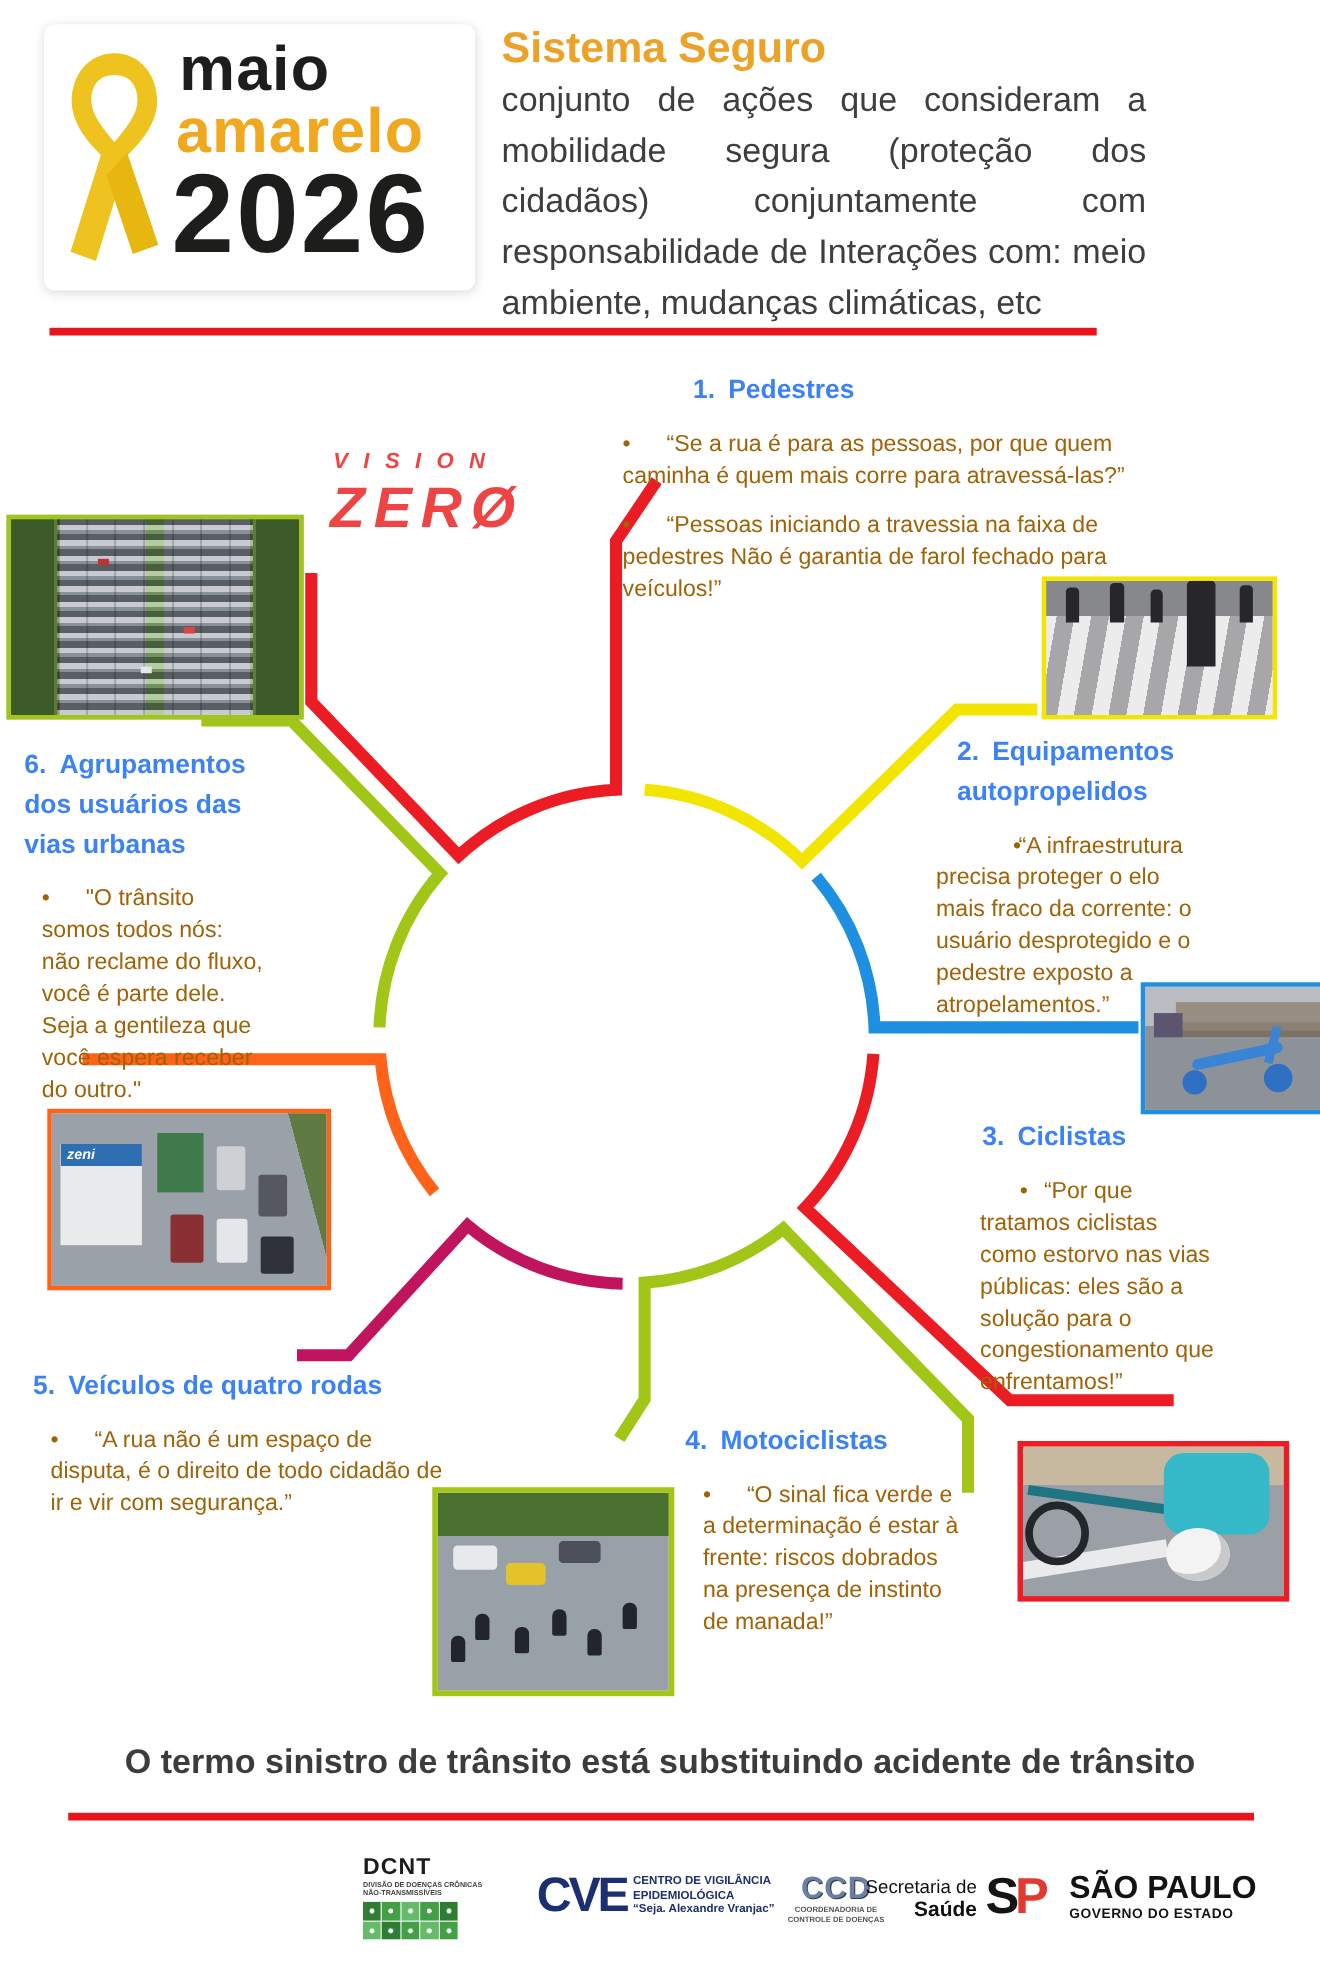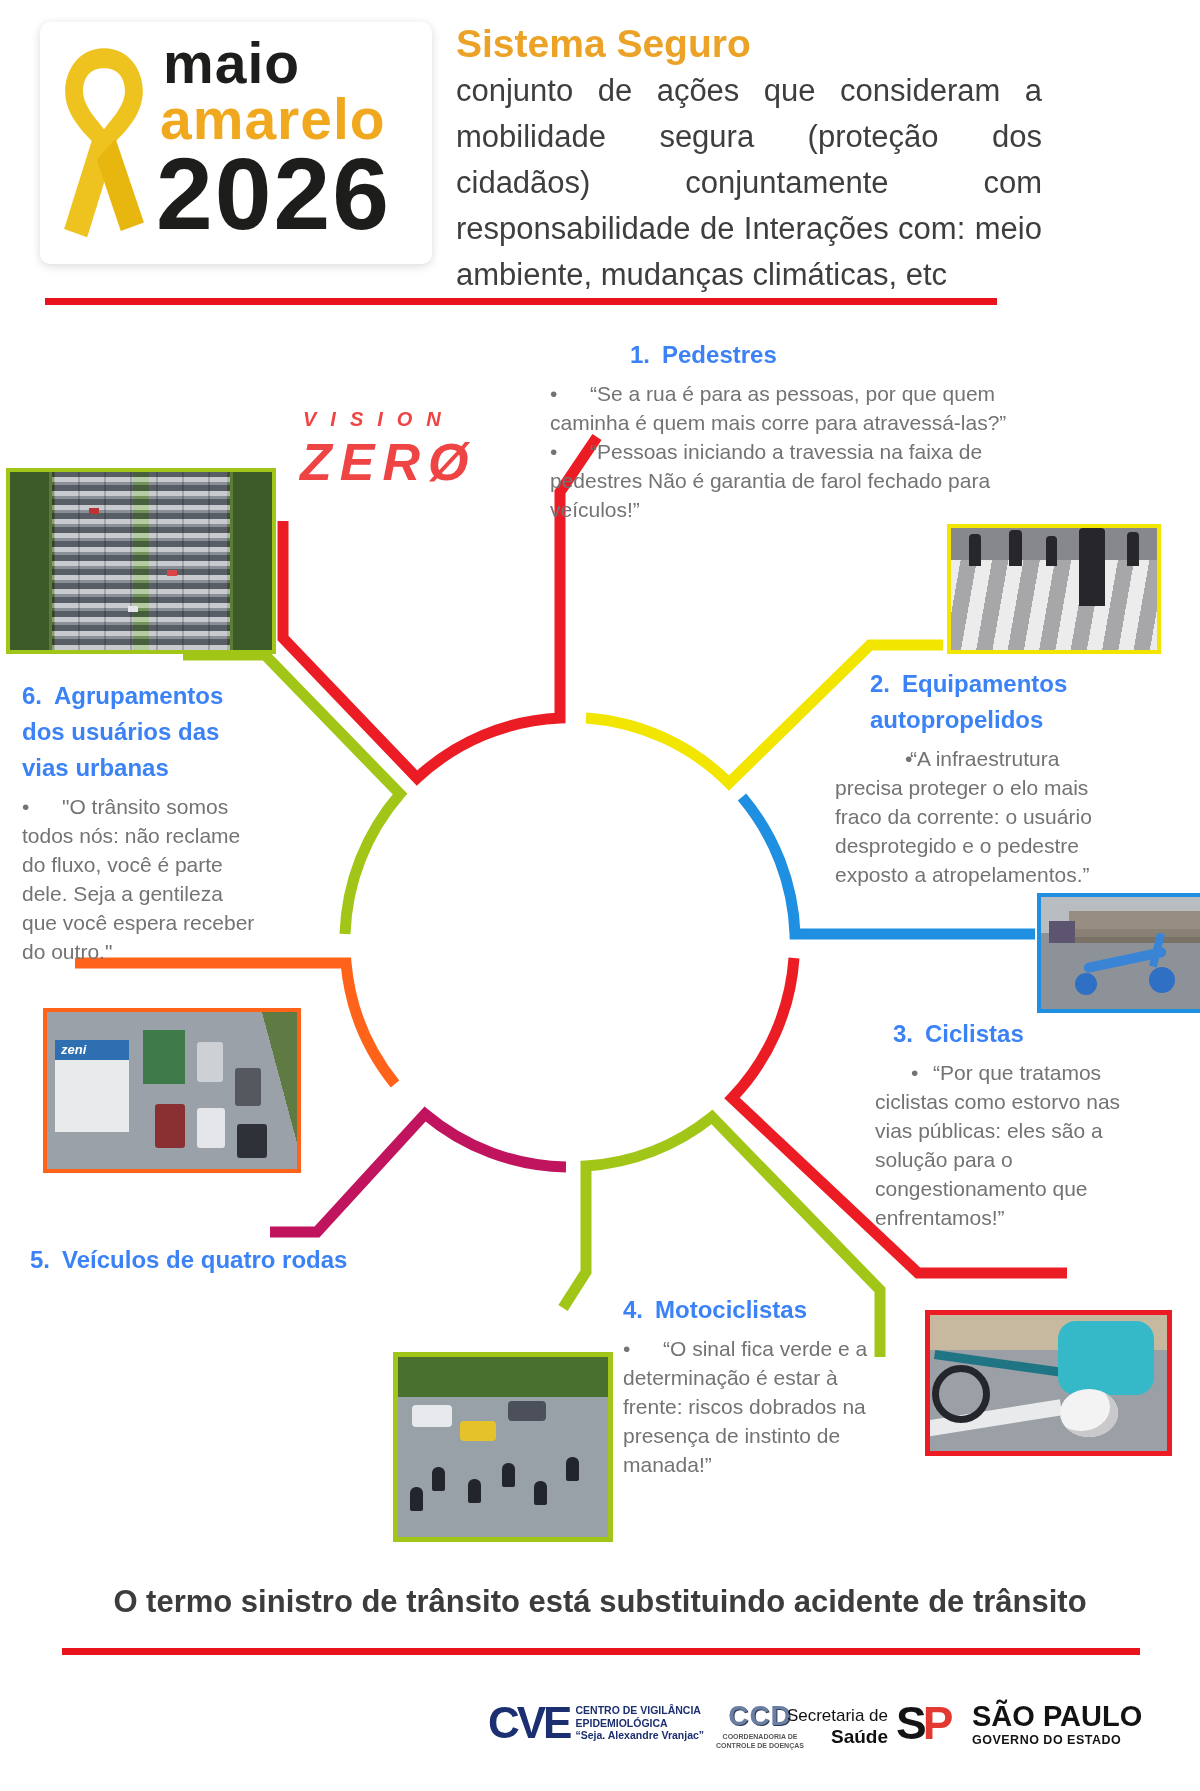--- a/index.html
+++ b/index.html
@@ -21,21 +21,21 @@
   .rule.top{left:45px;top:298px;width:952px;}
   .rule.bottom{left:62px;top:1648px;width:1078px;}
   
   .vz{z-index:3;color:#ef4444;font-style:italic;}
   .vz1{left:303px;top:408px;font-size:20px;font-weight:bold;letter-spacing:14px;}
   .vz2{left:300px;top:432px;font-size:52px;font-weight:800;letter-spacing:8px;}
   
   .sec{z-index:3;}
   .sec-h{margin:0 0 6px 0;font-size:24px;font-weight:bold;line-height:36px;color:#3b82f6;}
   .sec-h .num{margin-right:12px;}
-  .bullet{margin:0;font-size:21px;line-height:29px;color:#737373;}
+  .bullet{margin:16px;font-size:21px;line-height:29px;color:#a16207;}
   .bullet .dot{display:inline-block;width:40px;}
   #sec1{left:550px;top:337px;width:500px;} #sec1 .sec-h{padding-left:80px;}
   #sec2{left:835px;top:666px;width:272px;} #sec2 .sec-h{padding-left:35px;} #sec2 .bullet{text-indent:35px;}
   #sec3{left:875px;top:1016px;width:250px;} #sec3 .sec-h{padding-left:18px;} #sec3 .bullet{text-indent:18px;}
   #sec4{left:623px;top:1292px;width:268px;}
   #sec5{left:30px;top:1242px;width:398px;}
   #sec6{left:22px;top:678px;width:234px;}
   
   .photo{z-index:2;overflow:hidden;}
   .photo span{position:absolute;display:block;}
@@ -221,30 +221,48 @@
     <p class="bullet"><span class="dot">•</span><span>“Por que tratamos ciclistas como estorvo nas vias públicas: eles são a solução para o congestionamento que enfrentamos!”</span></p>
   </div>
 
   <div class="abs sec" id="sec4">
     <h3 class="sec-h"><span class="num">4.</span><span>Motociclistas</span></h3>
     <p class="bullet"><span class="dot">•</span><span>“O sinal fica verde e a determinação é estar à frente: riscos dobrados na presença de instinto de manada!”</span></p>
   </div>
 
   <div class="abs sec" id="sec5">
     <h3 class="sec-h"><span class="num">5.</span><span>Veículos de quatro rodas</span></h3>
+    <p class="bullet"><span class="dot">•</span><span>“A rua não é um espaço de disputa, é o direito de todo cidadão de ir e vir com segurança.”</span></p>
   </div>
 
   <div class="abs sec" id="sec6">
     <h3 class="sec-h"><span class="num">6.</span><span>Agrupamentos dos usuários das vias urbanas</span></h3>
     <p class="bullet"><span class="dot">•</span><span>"O trânsito somos todos nós: não reclame do fluxo, você é parte dele. Seja a gentileza que você espera receber do outro."</span></p>
   </div>
 
   <div class="abs banner">O termo sinistro de trânsito está substituindo acidente de trânsito</div>
   <div class="abs rule bottom"></div>
 
+  <div class="abs ft" id="dcnt">
+    <div class="n">DCNT</div>
+    <div class="s">DIVISÃO DE DOENÇAS CRÔNICAS</div>
+    <div class="s">NÃO-TRANSMISSÍVEIS</div>
+    <div class="grid">
+      <i></i>
+        <i></i>
+        <i></i>
+        <i></i>
+        <i></i>
+        <i></i>
+        <i></i>
+        <i></i>
+        <i></i>
+        <i></i>
+    </div>
+  </div>
   <div class="abs ft" id="cve">
     <div class="g">CVE</div>
     <div class="t">
       <div>CENTRO DE VIGILÂNCIA</div>
       <div>EPIDEMIOLÓGICA</div>
       <div>“Seja. Alexandre Vranjac”</div>
     </div>
   </div>
   <div class="abs ft" id="ccd">
     <div class="g">CCD</div>

